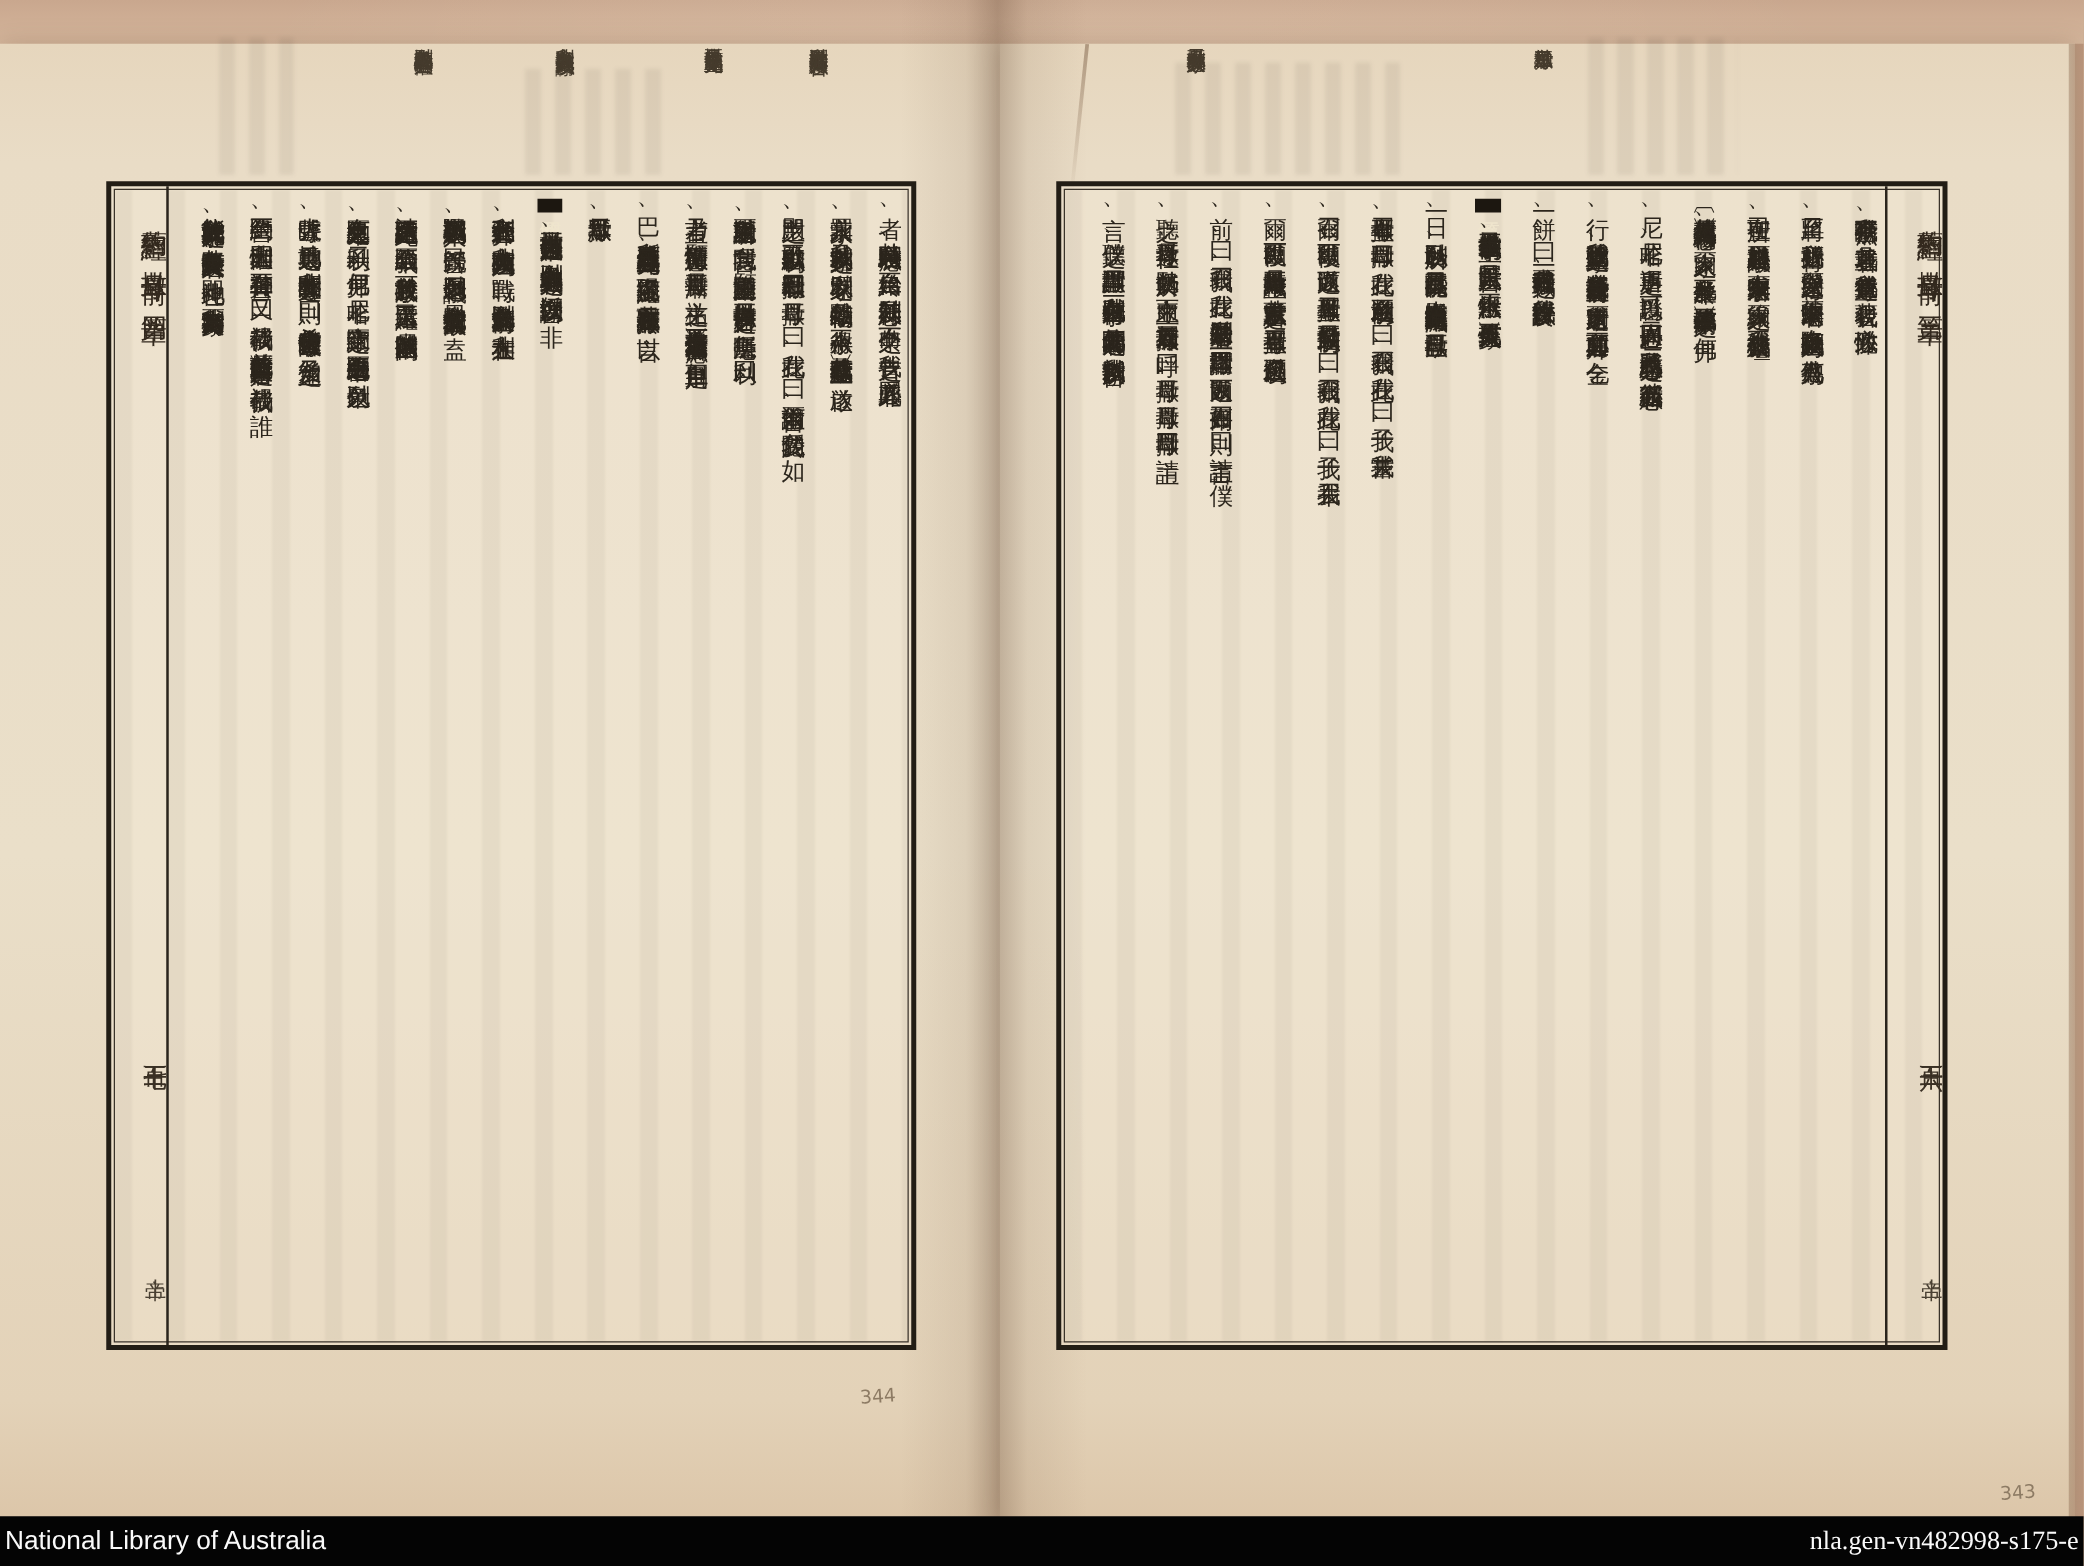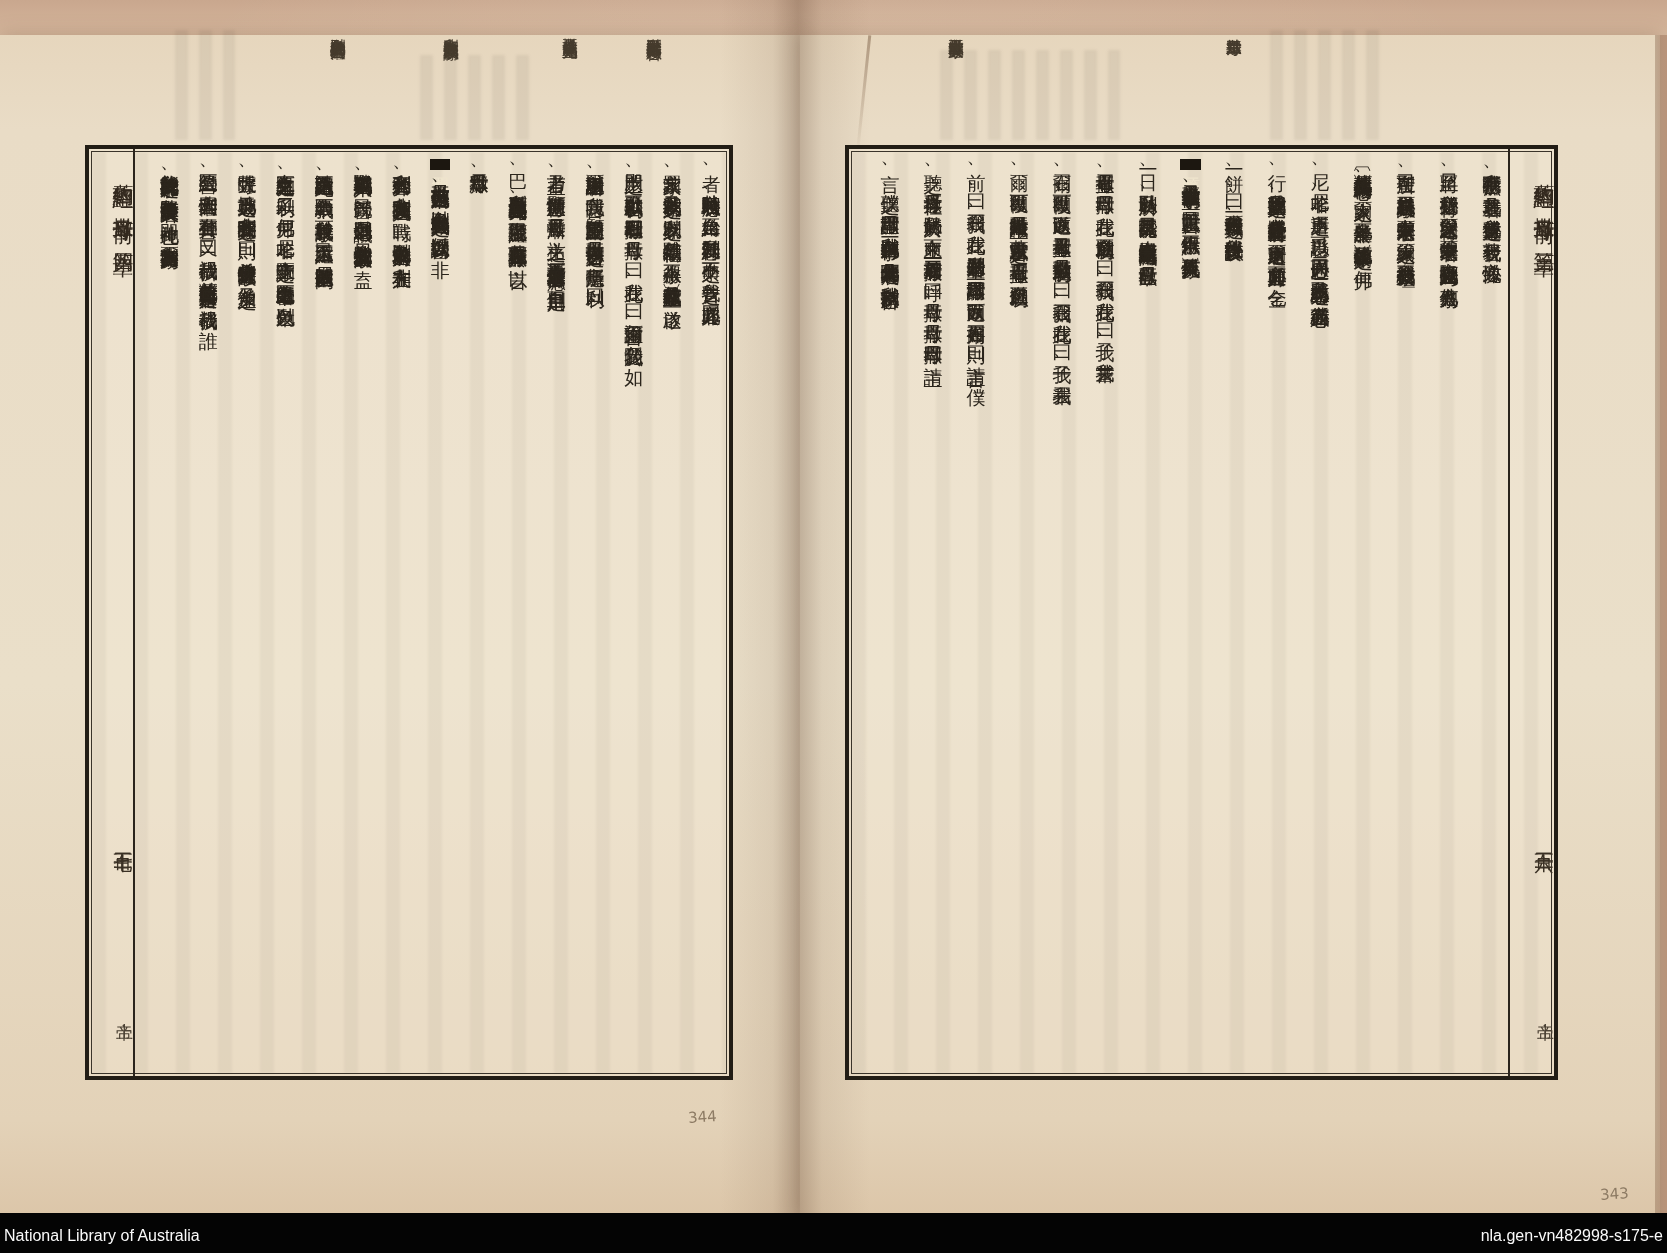--- a/index.html
+++ b/index.html
@@ -104,24 +104,24 @@
   }
   .pencil{
     position:absolute;font-family:"DejaVu Sans",sans-serif;
     font-size:15px;color:#8d7b64;transform:rotate(-4deg);
   }
   
   .footer-bar{
     position:absolute;left:0;bottom:0;width:1667px;height:40px;
     background:#040404;color:#fafafa;
     font-family:"Liberation Sans","DejaVu Sans",sans-serif;
-    font-size:16px;
+    font-size:21px;
   }
   .footer-bar .lib{position:absolute;left:4px;bottom:8px;}
-  .footer-bar .ident{position:absolute;right:4px;bottom:8px;}
+  .footer-bar .ident{position:absolute;right:4px;bottom:8px;font-family:Liberation Serif, serif;}
   .crease{position:absolute;left:862px;top:35px;width:3px;height:120px;
     background:linear-gradient(180deg,rgba(120,90,65,0.5),rgba(0,0,0,0));transform:rotate(6deg);}
 </style>
 </head>
 <body>
 
 <div class="scan">
 
   <div class="page-paper left"></div>
   <div class="page-paper right"></div>

